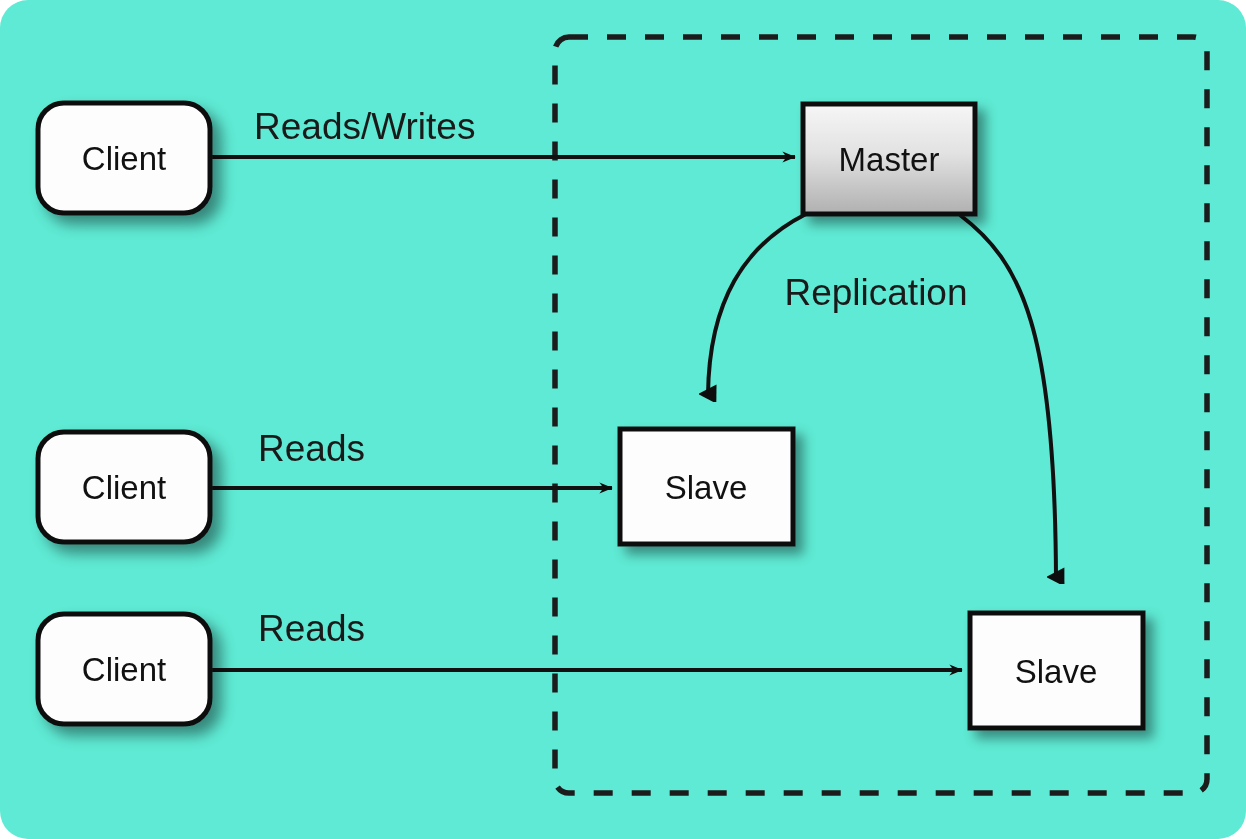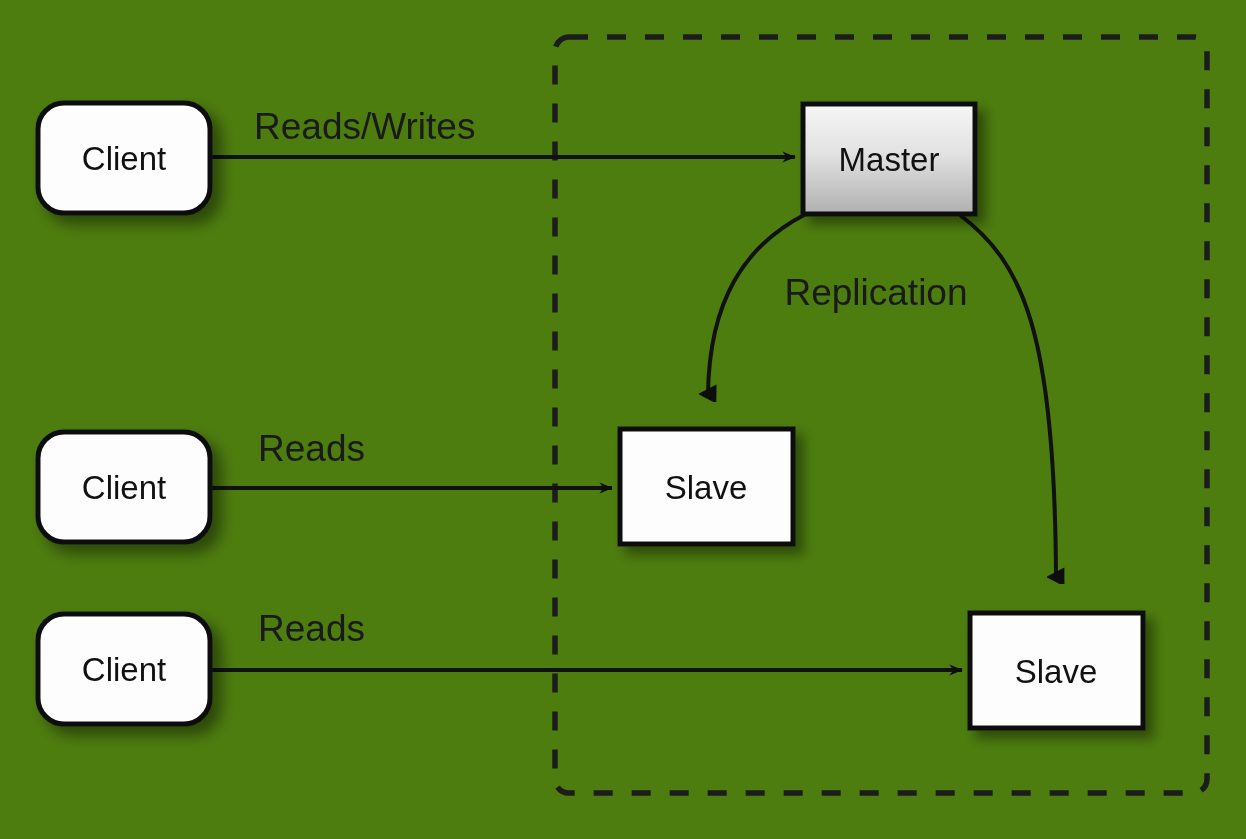--- a/index.html
+++ b/index.html
@@ -7,22 +7,23 @@
     padding: 0;
     background: #ffffff;
   }
   body {
     font-family: "Liberation Sans", sans-serif;
   }
   #canvas {
     position: relative;
     width: 1246px;
     height: 839px;
-    background: #4d7c0f;
+    background: #5eead4;
     overflow: hidden;
+    border-radius: 28px;
   }
   #diagram-svg {
     position: absolute;
     top: 0;
     left: 0;
     width: 1246px;
     height: 839px;
   }
   .node-label {
     font-family: "Liberation Sans", sans-serif;

